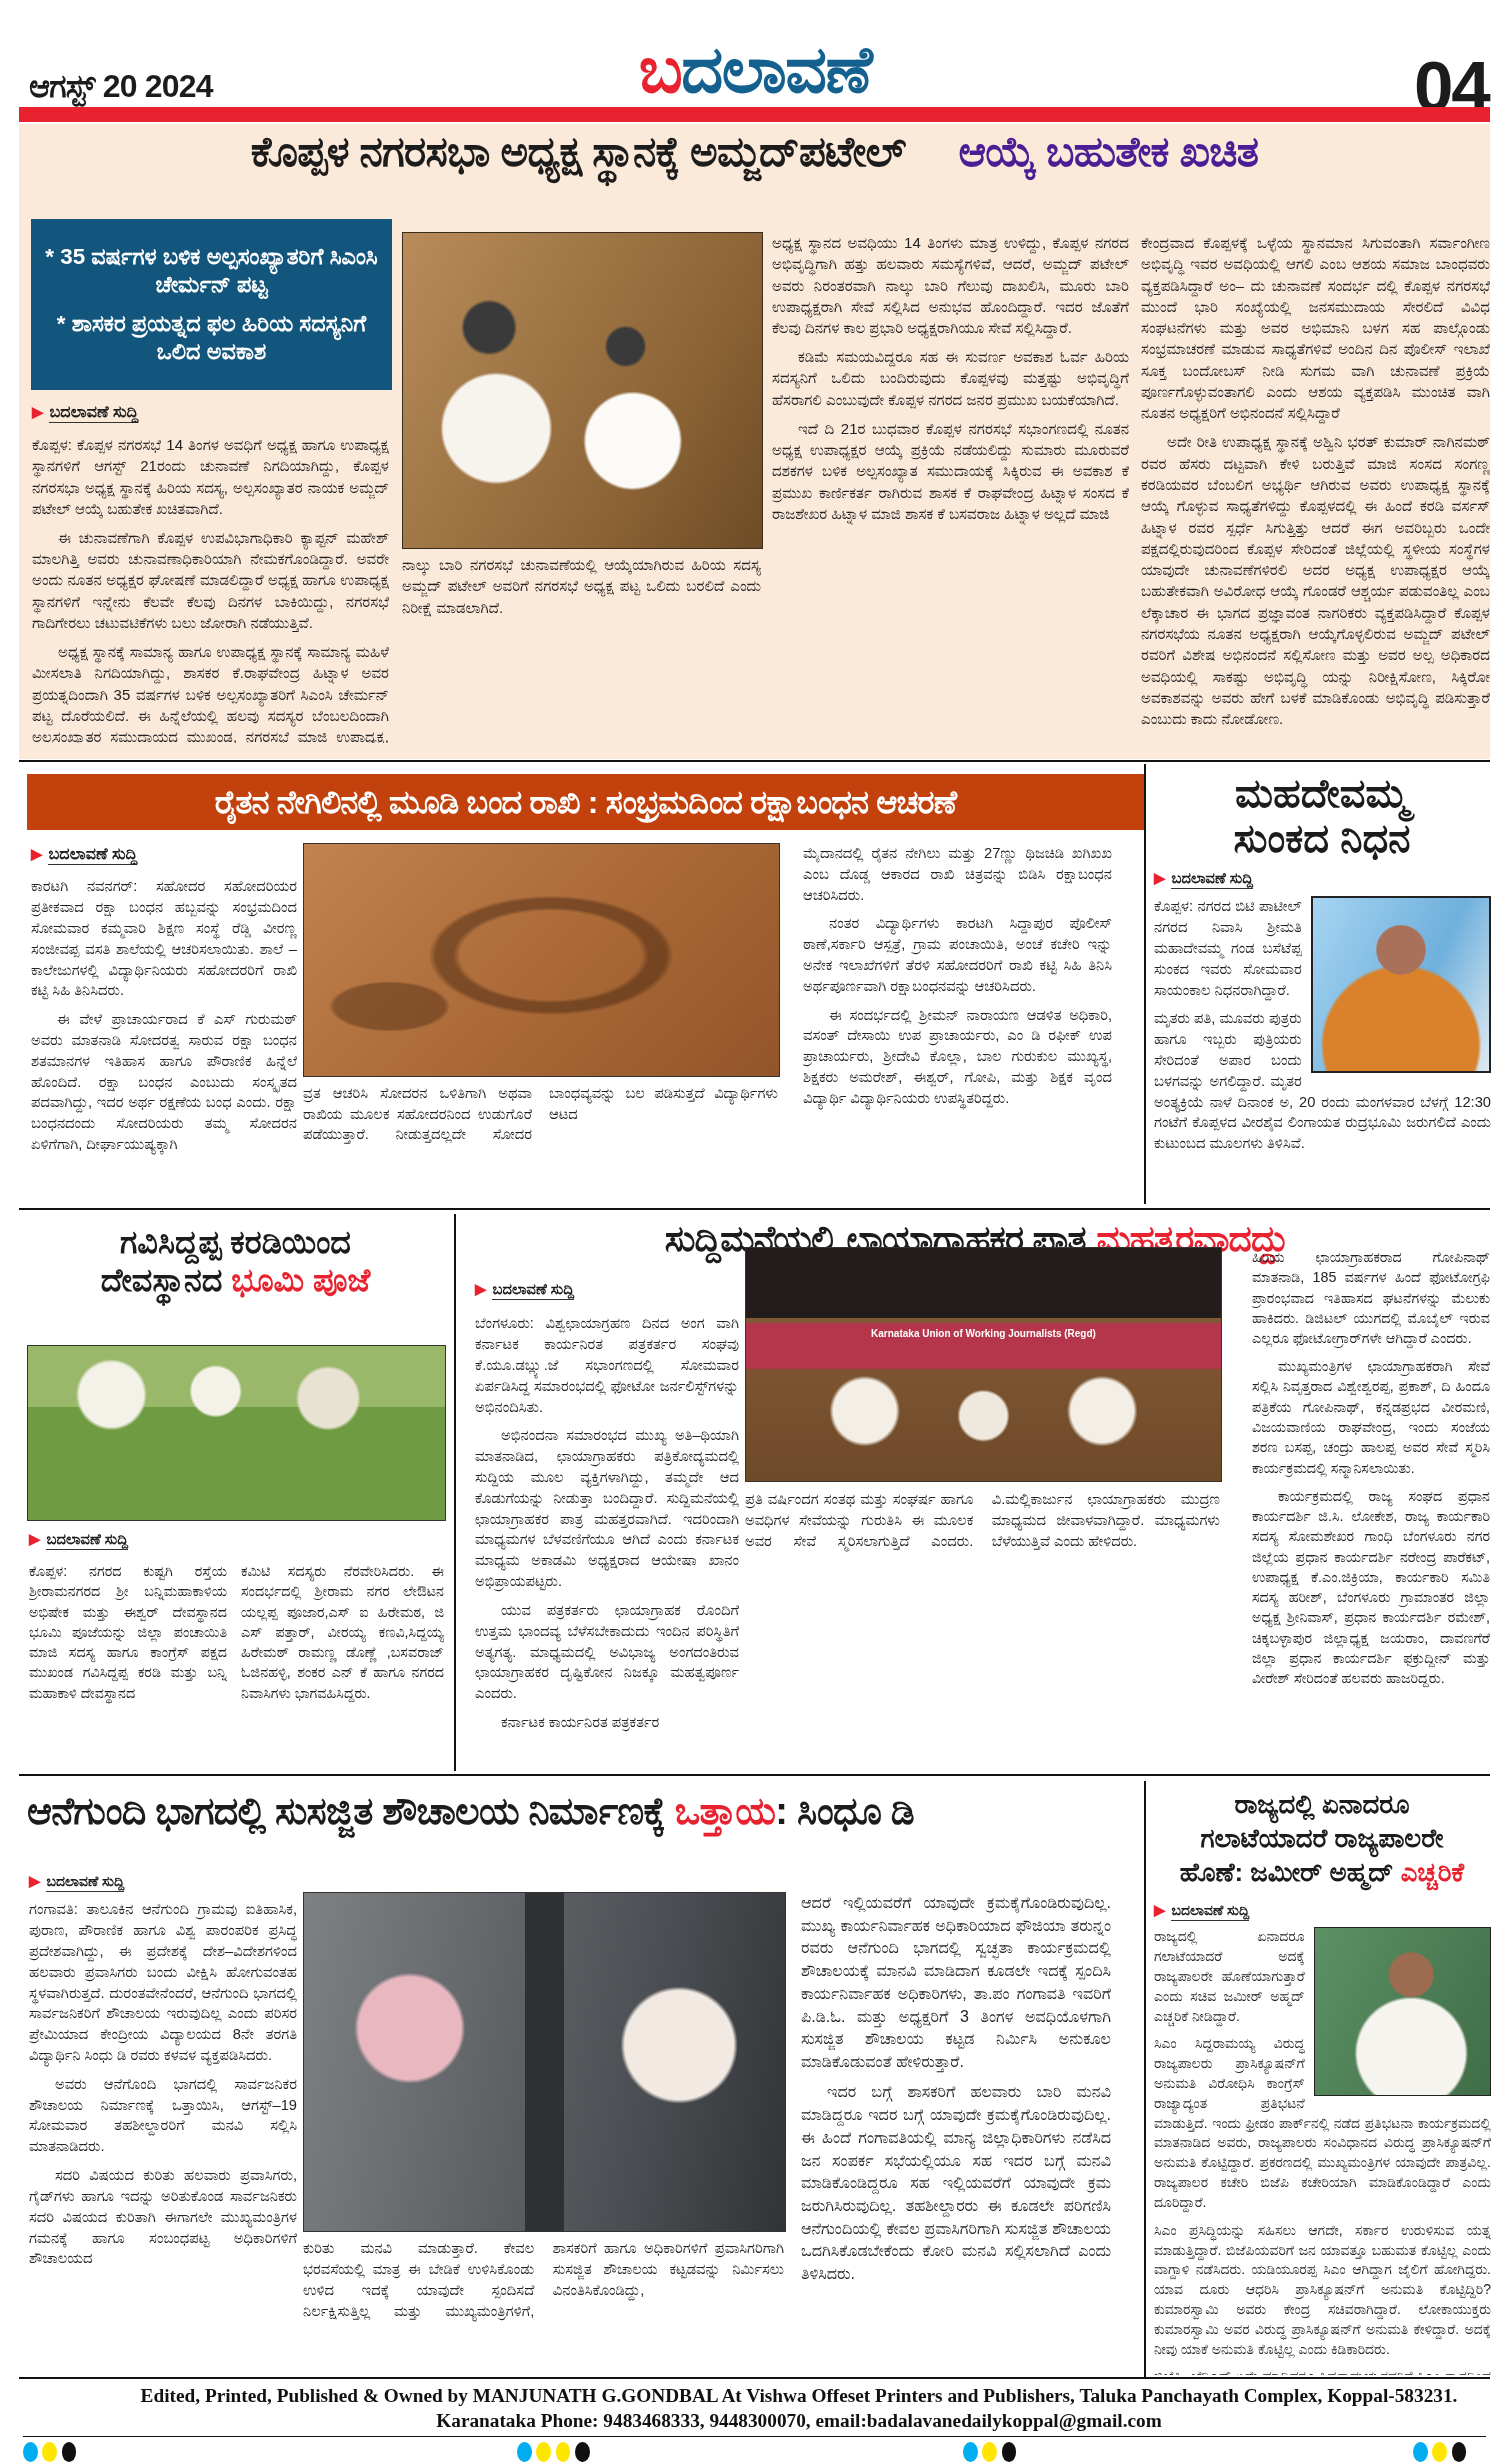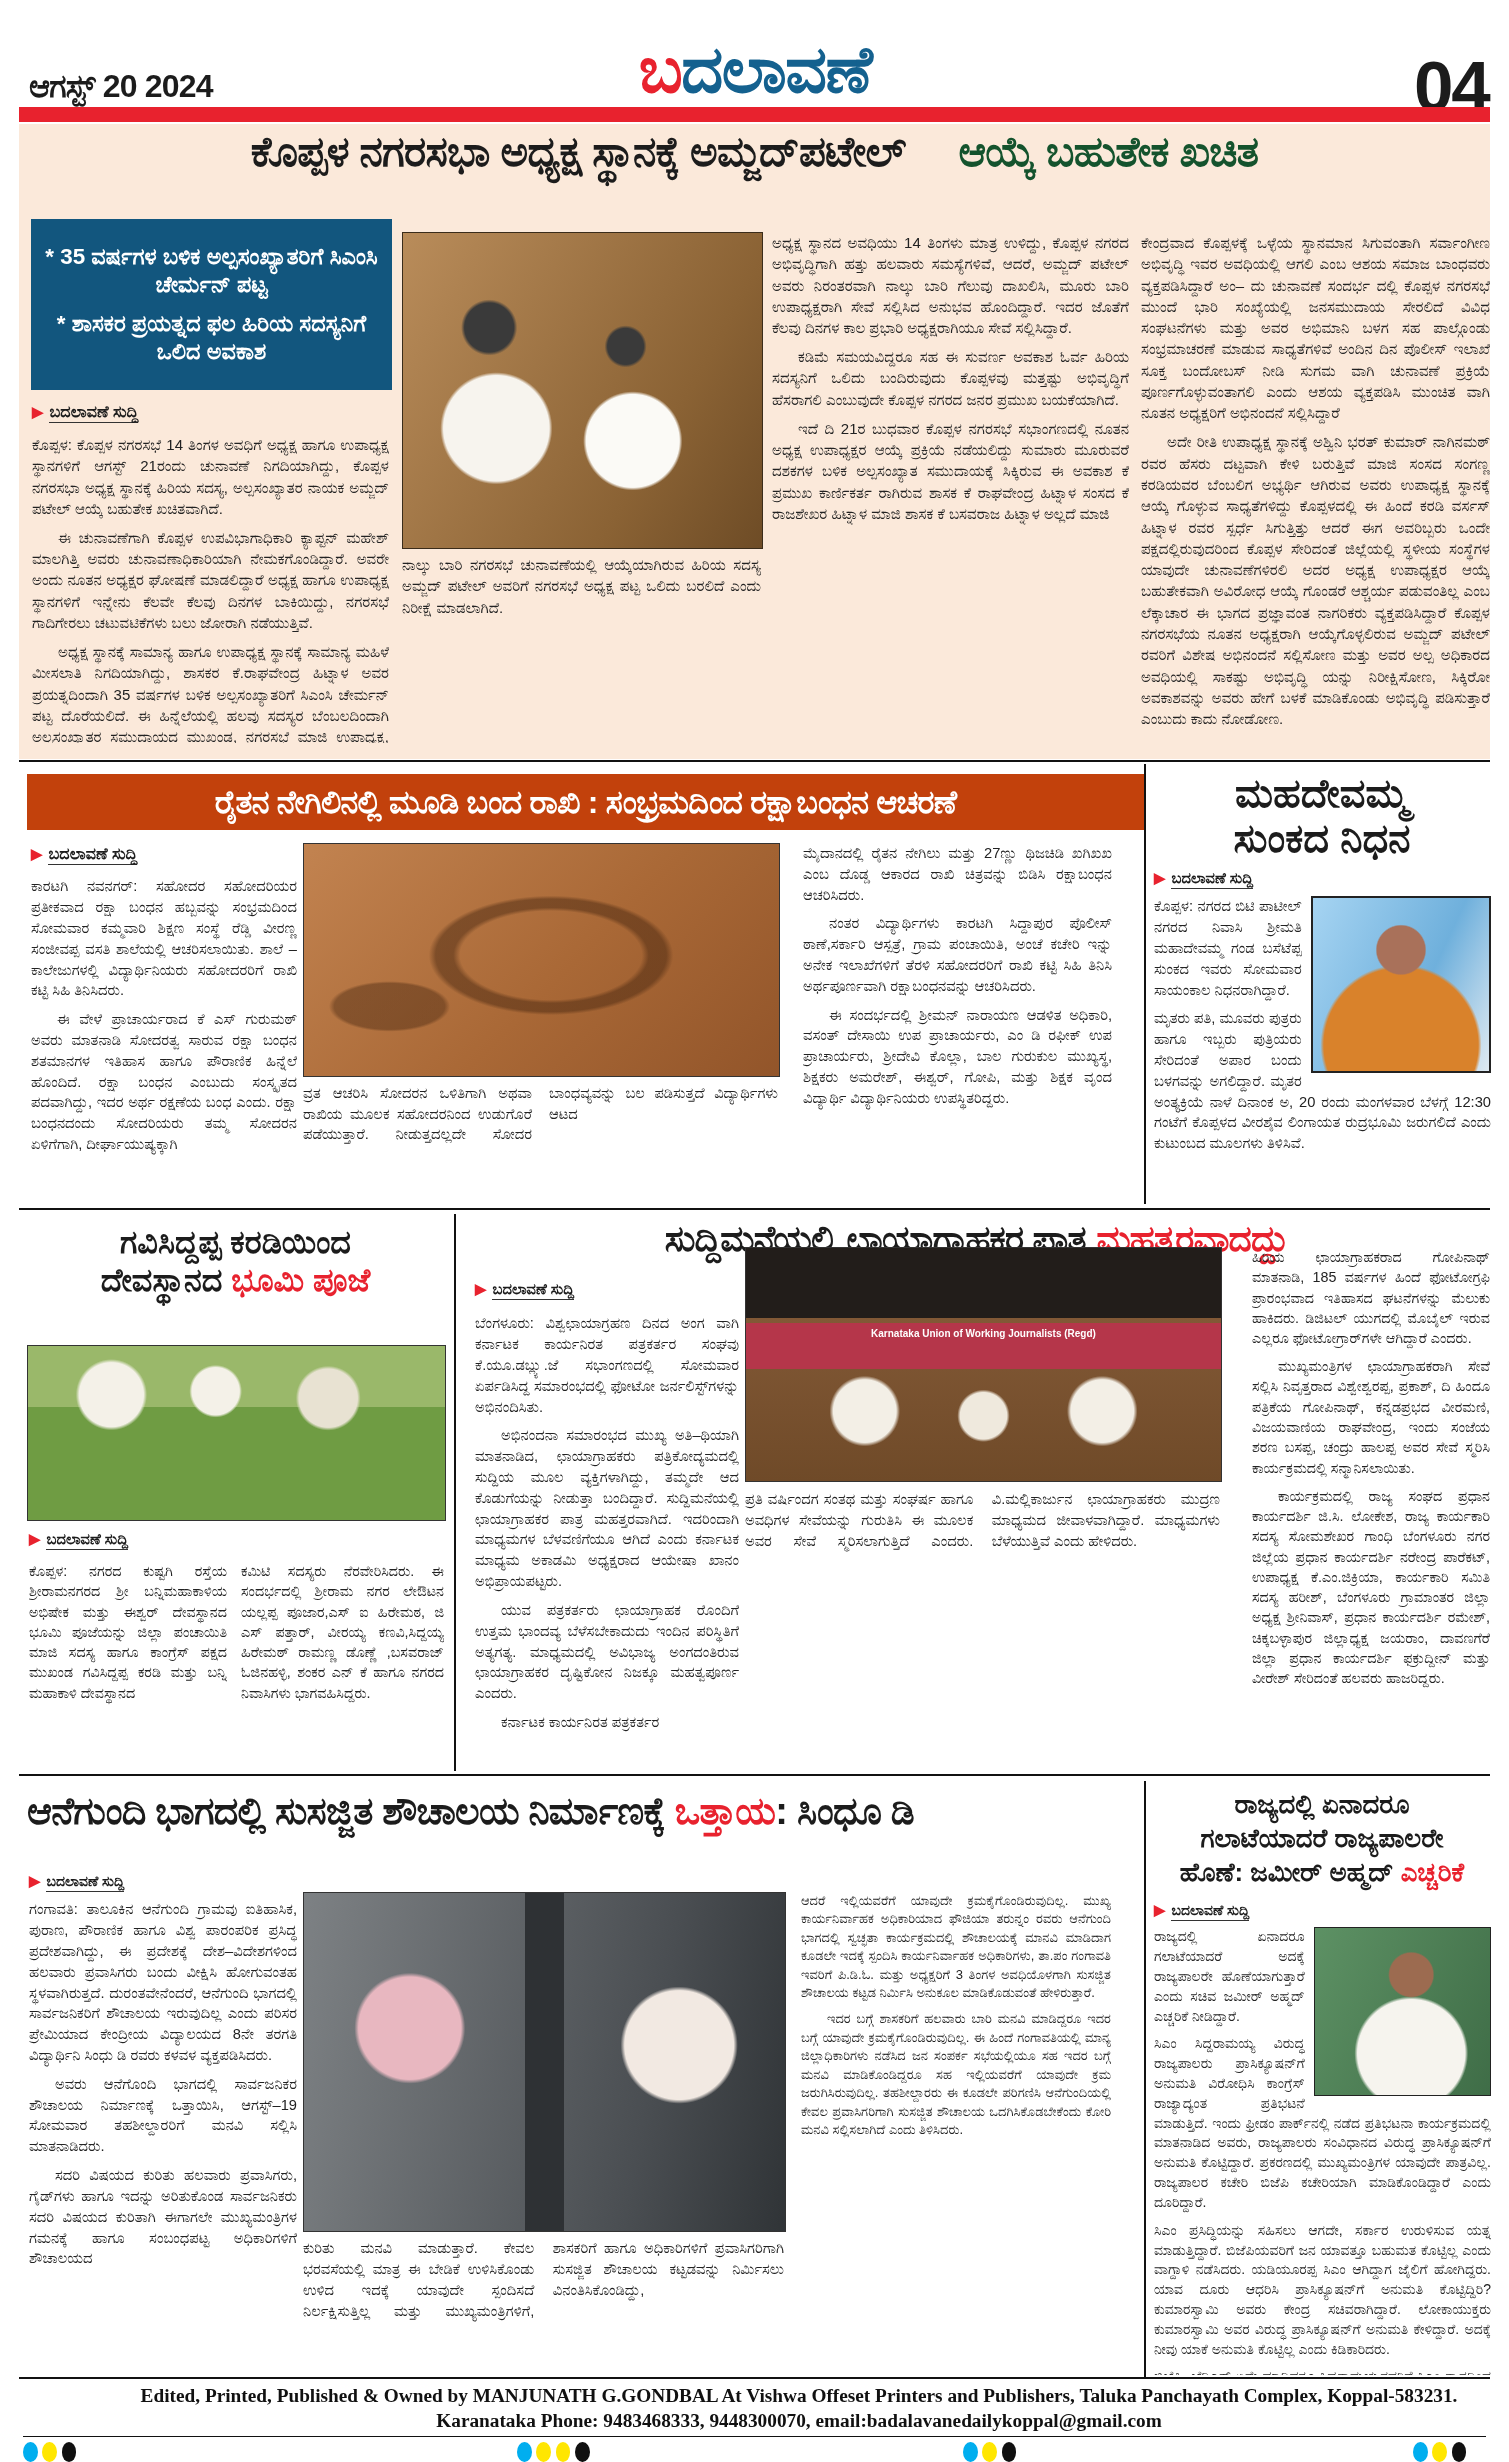--- a/index.html
+++ b/index.html
@@ -19,21 +19,21 @@
   .byline .tri{color:#e8222e;font-size:14.7px;margin-right:6.2px;}
   .byline .txt{border-bottom:1.5px solid #333;padding-bottom:2.3px;}
   .body-txt{font-size:15px;line-height:1.42;text-align:justify;color:#222;overflow:hidden;}
   .body-txt p{margin:0 0 7.7px 0;text-indent:26px;}
   .body-txt p.noind{text-indent:0;}
   .hrule{background:#111;height:2.3px;}
   .vrule{background:#111;width:2.3px;}
   .ph{overflow:hidden;}
   
   .a1-head{left:23px;top:130px;width:1463px;text-align:center;font-size:42px;font-weight:800;letter-spacing:-0.8px;line-height:1.05;}
-  .a1-head .red{color:#14532d;margin-left:42px;}
+  .a1-head .red{color:#4c1d95;margin-left:42px;}
   .bluebox{left:31px;top:219px;width:361px;height:171px;background:#12567e;color:#fff;
            display:flex;flex-direction:column;justify-content:center;gap:10.8px;text-align:center;
            font-size:22.4px;font-weight:700;line-height:1.25;padding:4.6px 10.8px;box-sizing:border-box;}
   
   .banner{left:27px;top:774px;width:1117px;height:56px;background:#c2410c;color:#fff;
           display:flex;align-items:center;justify-content:center;font-size:32px;font-weight:800;letter-spacing:-0.8px;}
   .obit-head{left:1154px;top:771px;width:336px;text-align:center;font-size:40px;font-weight:800;line-height:1.12;}
   
   .a4-head{left:27px;top:1223px;width:417px;text-align:center;font-size:32px;font-weight:800;line-height:1.2;}
   .a4-head .red{color:#e8222e;}
@@ -219,21 +219,21 @@
   </div>
   <div class="abs body-txt" style="left:29px;top:1899px;width:268px;height:473px;font-size:14.7px;">
     <p class="noind">ಗಂಗಾವತಿ: ತಾಲೂಕಿನ ಆನೆಗುಂದಿ ಗ್ರಾಮವು ಐತಿಹಾಸಿಕ, ಪುರಾಣ, ಪೌರಾಣಿಕ ಹಾಗೂ ವಿಶ್ವ ಪಾರಂಪರಿಕ ಪ್ರಸಿದ್ಧ ಪ್ರದೇಶವಾಗಿದ್ದು, ಈ ಪ್ರದೇಶಕ್ಕೆ ದೇಶ–ವಿದೇಶಗಳಿಂದ ಹಲವಾರು ಪ್ರವಾಸಿಗರು ಬಂದು ವೀಕ್ಷಿಸಿ ಹೋಗುವಂತಹ ಸ್ಥಳವಾಗಿರುತ್ತದೆ. ದುರಂತವೇನೆಂದರೆ, ಆನೆಗುಂದಿ ಭಾಗದಲ್ಲಿ ಸಾರ್ವಜನಿಕರಿಗೆ ಶೌಚಾಲಯ ಇರುವುದಿಲ್ಲ ಎಂದು ಪರಿಸರ ಪ್ರೇಮಿಯಾದ ಕೇಂದ್ರೀಯ ವಿದ್ಯಾಲಯದ 8ನೇ ತರಗತಿ ವಿದ್ಯಾರ್ಥಿನಿ ಸಿಂಧು ಡಿ ರವರು ಕಳವಳ ವ್ಯಕ್ತಪಡಿಸಿದರು.</p>
     <p>ಅವರು ಆನೆಗೊಂದಿ ಭಾಗದಲ್ಲಿ ಸಾರ್ವಜನಿಕರ ಶೌಚಾಲಯ ನಿರ್ಮಾಣಕ್ಕೆ ಒತ್ತಾಯಿಸಿ, ಆಗಸ್ಟ್–19 ಸೋಮವಾರ ತಹಶೀಲ್ದಾರರಿಗೆ ಮನವಿ ಸಲ್ಲಿಸಿ ಮಾತನಾಡಿದರು.</p>
     <p>ಸದರಿ ವಿಷಯದ ಕುರಿತು ಹಲವಾರು ಪ್ರವಾಸಿಗರು, ಗೈಡ್‌ಗಳು ಹಾಗೂ ಇದನ್ನು ಅರಿತುಕೊಂಡ ಸಾರ್ವಜನಿಕರು ಸದರಿ ವಿಷಯದ ಕುರಿತಾಗಿ ಈಗಾಗಲೇ ಮುಖ್ಯಮಂತ್ರಿಗಳ ಗಮನಕ್ಕೆ ಹಾಗೂ ಸಂಬಂಧಪಟ್ಟ ಅಧಿಕಾರಿಗಳಿಗೆ ಶೌಚಾಲಯದ</p>
   </div>
   <div class="abs ph ph7" style="left:303px;top:1892px;width:481px;height:338px;border:1.5px solid #333;"></div>
   <div class="abs body-txt" style="left:303px;top:2238px;width:481px;height:136px;font-size:14.7px;column-count:2;column-gap:18.5px;">
     <p class="noind">ಕುರಿತು ಮನವಿ ಮಾಡುತ್ತಾರೆ. ಕೇವಲ ಭರವಸೆಯಲ್ಲಿ ಮಾತ್ರ ಈ ಬೇಡಿಕೆ ಉಳಿಸಿಕೊಂಡು ಉಳಿದ ಇದಕ್ಕೆ ಯಾವುದೇ ಸ್ಪಂದಿಸದೆ ನಿರ್ಲಕ್ಷಿಸುತ್ತಿಲ್ಲ ಮತ್ತು ಮುಖ್ಯಮಂತ್ರಿಗಳಿಗೆ, ಶಾಸಕರಿಗೆ ಹಾಗೂ ಅಧಿಕಾರಿಗಳಿಗೆ ಪ್ರವಾಸಿಗರಿಗಾಗಿ ಸುಸಜ್ಜಿತ ಶೌಚಾಲಯ ಕಟ್ಟಡವನ್ನು ನಿರ್ಮಿಸಲು ವಿನಂತಿಸಿಕೊಂಡಿದ್ದು,</p>
   </div>
-  <div class="abs body-txt" style="left:801px;top:1892px;width:310px;height:482px;font-size:13px;">
+  <div class="abs body-txt" style="left:801px;top:1892px;width:310px;height:482px;font-size:16px;">
     <p class="noind">ಆದರೆ ಇಲ್ಲಿಯವರೆಗೆ ಯಾವುದೇ ಕ್ರಮಕೈಗೊಂಡಿರುವುದಿಲ್ಲ. ಮುಖ್ಯ ಕಾರ್ಯನಿರ್ವಾಹಕ ಅಧಿಕಾರಿಯಾದ ಫೌಜಿಯಾ ತರುನ್ನಂ ರವರು ಆನೆಗುಂದಿ ಭಾಗದಲ್ಲಿ ಸ್ವಚ್ಛತಾ ಕಾರ್ಯಕ್ರಮದಲ್ಲಿ ಶೌಚಾಲಯಕ್ಕೆ ಮಾನವಿ ಮಾಡಿದಾಗ ಕೂಡಲೇ ಇದಕ್ಕೆ ಸ್ಪಂದಿಸಿ ಕಾರ್ಯನಿರ್ವಾಹಕ ಅಧಿಕಾರಿಗಳು, ತಾ.ಪಂ ಗಂಗಾವತಿ ಇವರಿಗೆ ಪಿ.ಡಿ.ಓ. ಮತ್ತು ಅಧ್ಯಕ್ಷರಿಗೆ 3 ತಿಂಗಳ ಅವಧಿಯೊಳಗಾಗಿ ಸುಸಜ್ಜಿತ ಶೌಚಾಲಯ ಕಟ್ಟಡ ನಿರ್ಮಿಸಿ ಅನುಕೂಲ ಮಾಡಿಕೊಡುವಂತೆ ಹೇಳಿರುತ್ತಾರೆ.</p>
     <p>ಇದರ ಬಗ್ಗೆ ಶಾಸಕರಿಗೆ ಹಲವಾರು ಬಾರಿ ಮನವಿ ಮಾಡಿದ್ದರೂ ಇದರ ಬಗ್ಗೆ ಯಾವುದೇ ಕ್ರಮಕೈಗೊಂಡಿರುವುದಿಲ್ಲ. ಈ ಹಿಂದೆ ಗಂಗಾವತಿಯಲ್ಲಿ ಮಾನ್ಯ ಜಿಲ್ಲಾಧಿಕಾರಿಗಳು ನಡೆಸಿದ ಜನ ಸಂಪರ್ಕ ಸಭೆಯಲ್ಲಿಯೂ ಸಹ ಇದರ ಬಗ್ಗೆ ಮನವಿ ಮಾಡಿಕೊಂಡಿದ್ದರೂ ಸಹ ಇಲ್ಲಿಯವರೆಗೆ ಯಾವುದೇ ಕ್ರಮ ಜರುಗಿಸಿರುವುದಿಲ್ಲ. ತಹಶೀಲ್ದಾರರು ಈ ಕೂಡಲೇ ಪರಿಗಣಿಸಿ ಆನೆಗುಂದಿಯಲ್ಲಿ ಕೇವಲ ಪ್ರವಾಸಿಗರಿಗಾಗಿ ಸುಸಜ್ಜಿತ ಶೌಚಾಲಯ ಒದಗಿಸಿಕೊಡಬೇಕೆಂದು ಕೋರಿ ಮನವಿ ಸಲ್ಲಿಸಲಾಗಿದೆ ಎಂದು ತಿಳಿಸಿದರು.</p>
   </div>
 
   <div class="abs a7-head">
     <div>ರಾಜ್ಯದಲ್ಲಿ ಏನಾದರೂ</div>
     <div>ಗಲಾಟೆಯಾದರೆ ರಾಜ್ಯಪಾಲರೇ</div>
     <div><span>ಹೊಣೆ: ಜಮೀರ್ ಅಹ್ಮದ್ </span><span class="red">ಎಚ್ಚರಿಕೆ</span></div>
   </div>
   <div class="abs byline" style="left:1154px;top:1901px;font-size:14px;">

